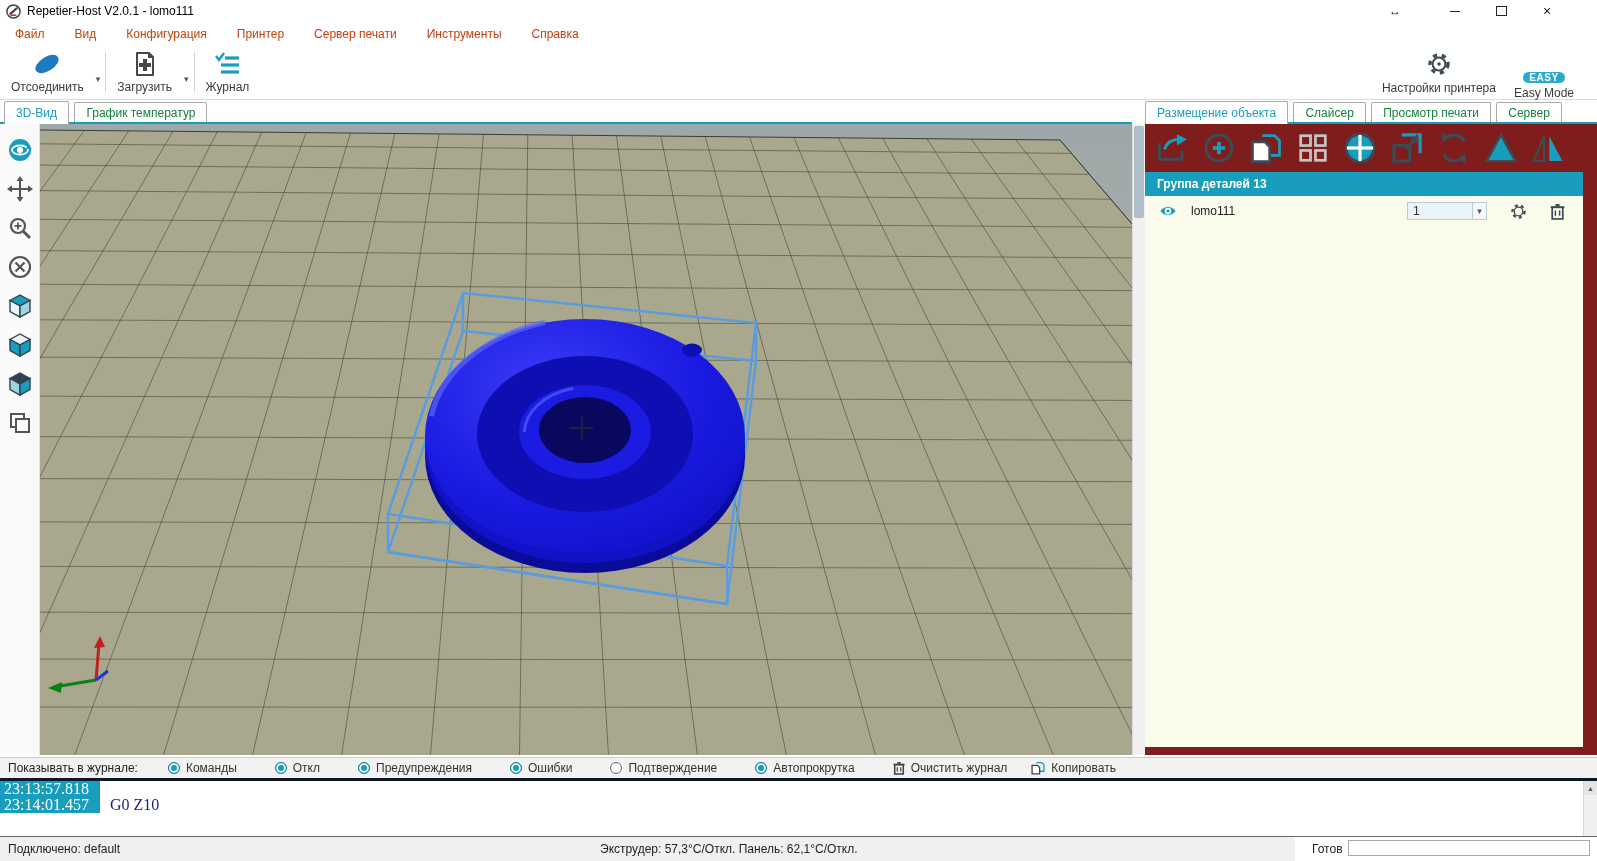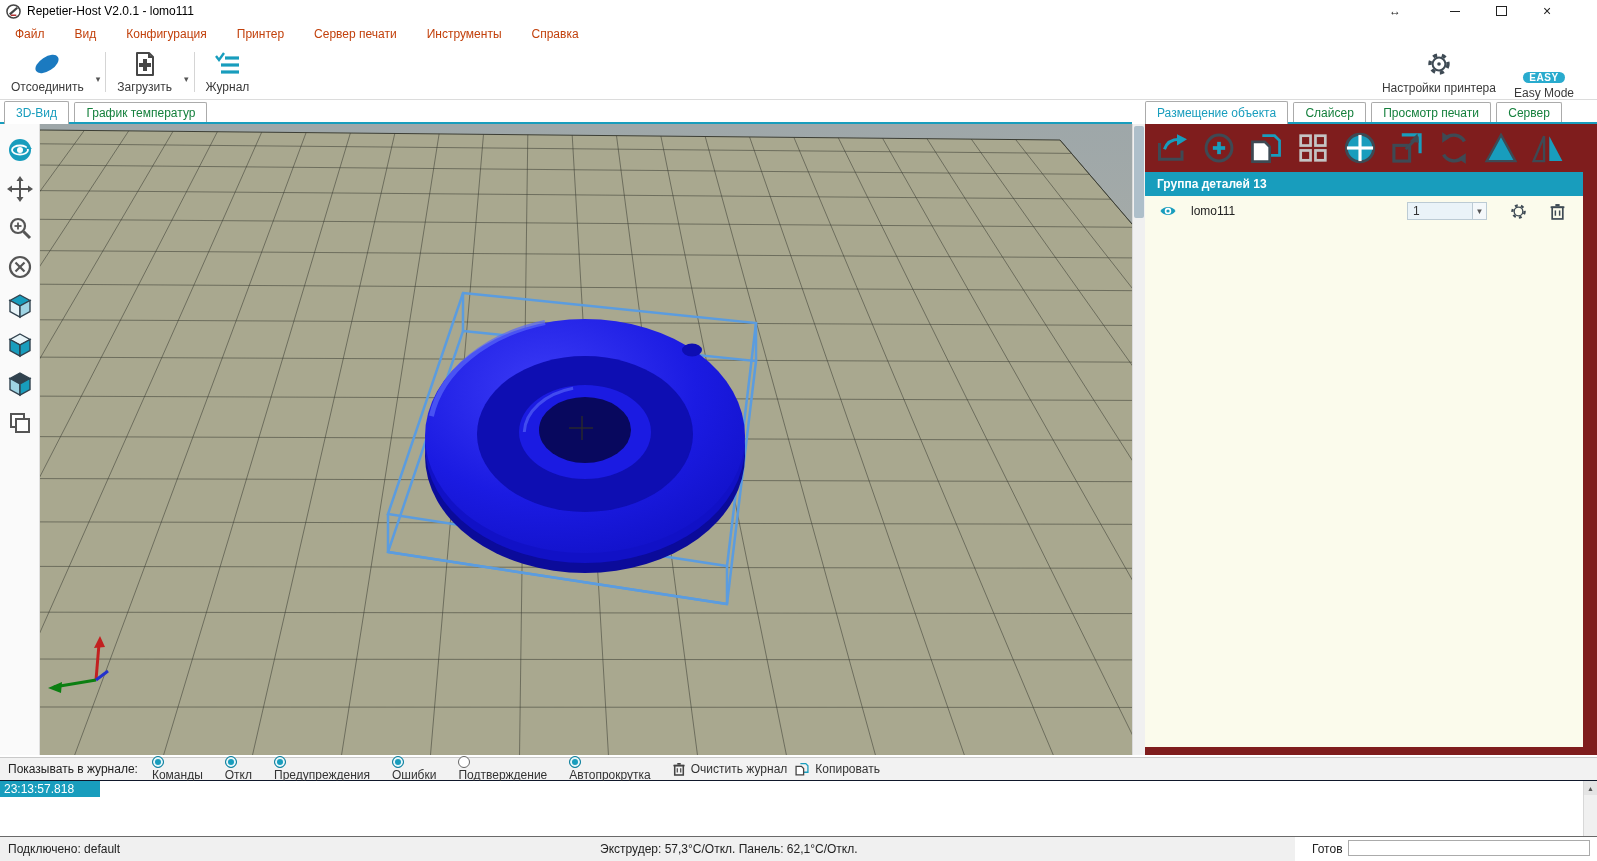--- a/index.html
+++ b/index.html
@@ -38,29 +38,29 @@
   
   #right-panel{left:1145px;top:124px;width:452px;height:631px;background:#7f1d1d;}
   #obj-toolbar{display:flex;align-items:center;gap:9px;padding:8px 0 8px 8px;height:32px;}
   .obj-tool{width:38px;height:34px;display:flex;align-items:center;justify-content:center;}
   #group-header{width:438px;height:24px;color:#fff;font-weight:bold;display:flex;align-items:center;padding-left:12px;box-sizing:border-box;}
   #obj-list{width:438px;height:551px;background:#fbfbec;}
   #obj-row{display:flex;align-items:center;height:30px;padding-left:14px;}
   #obj-count-field{margin-left:auto;width:66px;height:18px;background:#eaf3f8;border:1px solid #bccbd4;display:flex;align-items:center;padding-left:5px;box-sizing:border-box;color:#333;}
   #obj-count-caret{width:14px;height:18px;border:1px solid #bccbd4;border-left:none;display:flex;align-items:center;justify-content:center;font-size:8px;color:#555;box-sizing:border-box;background:#f4f8fa;}
   
-  #log-filterbar{left:0;top:757px;width:1597px;height:24px;background:#f2f2f2;border-top:1px solid #c9c9c9;border-bottom:1px solid #0f172a;box-sizing:border-box;display:flex;align-items:center;padding-left:8px;gap:0;}
+  #log-filterbar{left:0;top:757px;width:1597px;height:24px;background:#f2f2f2;border-top:1px solid #c9c9c9;border-bottom:3px solid #0f172a;box-sizing:border-box;display:flex;align-items:center;padding-left:8px;gap:16px;}
   .lf-label{color:#222;margin-right:14px;}
-  .log-toggle{display:flex;margin-right:22px;flex-direction:column;}
+  .log-toggle{display:flex;align-items:center;margin-right:22px;}
   .radio{width:12px;height:12px;border-radius:50%;border:1px solid #666;background:#fff;margin-right:6px;box-sizing:border-box;}
   .radio.on{background:#189DBD;border-color:#0f7f9c;box-shadow:inset 0 0 0 2px #e8f6fa;}
   .lf-act{display:flex;align-items:flex-end;margin-right:8px;}
   .lf-act .ic{margin-right:6px;display:flex;}
   #log-area{left:0;top:781px;width:1583px;height:55px;background:#fff;overflow:hidden;}
-  .log-row{display:flex;height:16px;align-items:center;font-family:Liberation Sans, sans-serif;font-size:12px;white-space:nowrap;}
+  .log-row{display:flex;height:16px;align-items:center;font-family:Liberation Serif, serif;font-size:16px;white-space:nowrap;}
   .log-time{width:92px;min-width:92px;background:#189DBD;color:#fff;padding:0 4px;height:16px;display:flex;align-items:center;}
   .log-text{color:#1b1b8e;padding-left:10px;}
   #log-vscroll{left:1583px;top:781px;width:14px;height:55px;background:#f0f0f0;border-left:1px solid #d8d8d8;box-sizing:border-box;}
   #log-vscroll .up{width:100%;height:14px;display:flex;align-items:center;justify-content:center;font-size:7px;color:#555;background:#e4e4e4;}
   
   #status-sep{left:0;top:836px;width:1597px;height:1px;background:#6a6a6a;}
   #statusbar{left:0;top:837px;width:1295px;height:24px;background:#f0f0f0;}
   #status-conn{position:absolute;left:8px;top:5px;color:#222;}
   #status-temps{position:absolute;left:600px;top:5px;color:#222;}
   #status-state{position:absolute;left:1312px;top:5px;color:#222;}
@@ -495,20 +495,24 @@
           </svg>
         </span>
       <span>Копировать</span>
     </span>
   </div>
 
   <div id="log-area" class="abs">
     <div class="log-row">
       <span class="log-time">23:13:57.818</span>
     </div>
+    <div class="log-row">
+      <span class="log-time">23:14:01.457</span>
+      <span class="log-text">G0 Z10</span>
+    </div>
   </div>
   <div id="log-vscroll" class="abs">
       <span class="up">▲</span>
     </div>
 
   <div id="status-sep" class="abs"></div>
   <div id="statusbar" class="abs">
     <span id="status-conn">Подключено: default</span>
     <span id="status-temps">Экструдер: 57,3°C/Откл. Панель: 62,1°C/Откл.</span>
     <span id="status-state">Готов</span>

